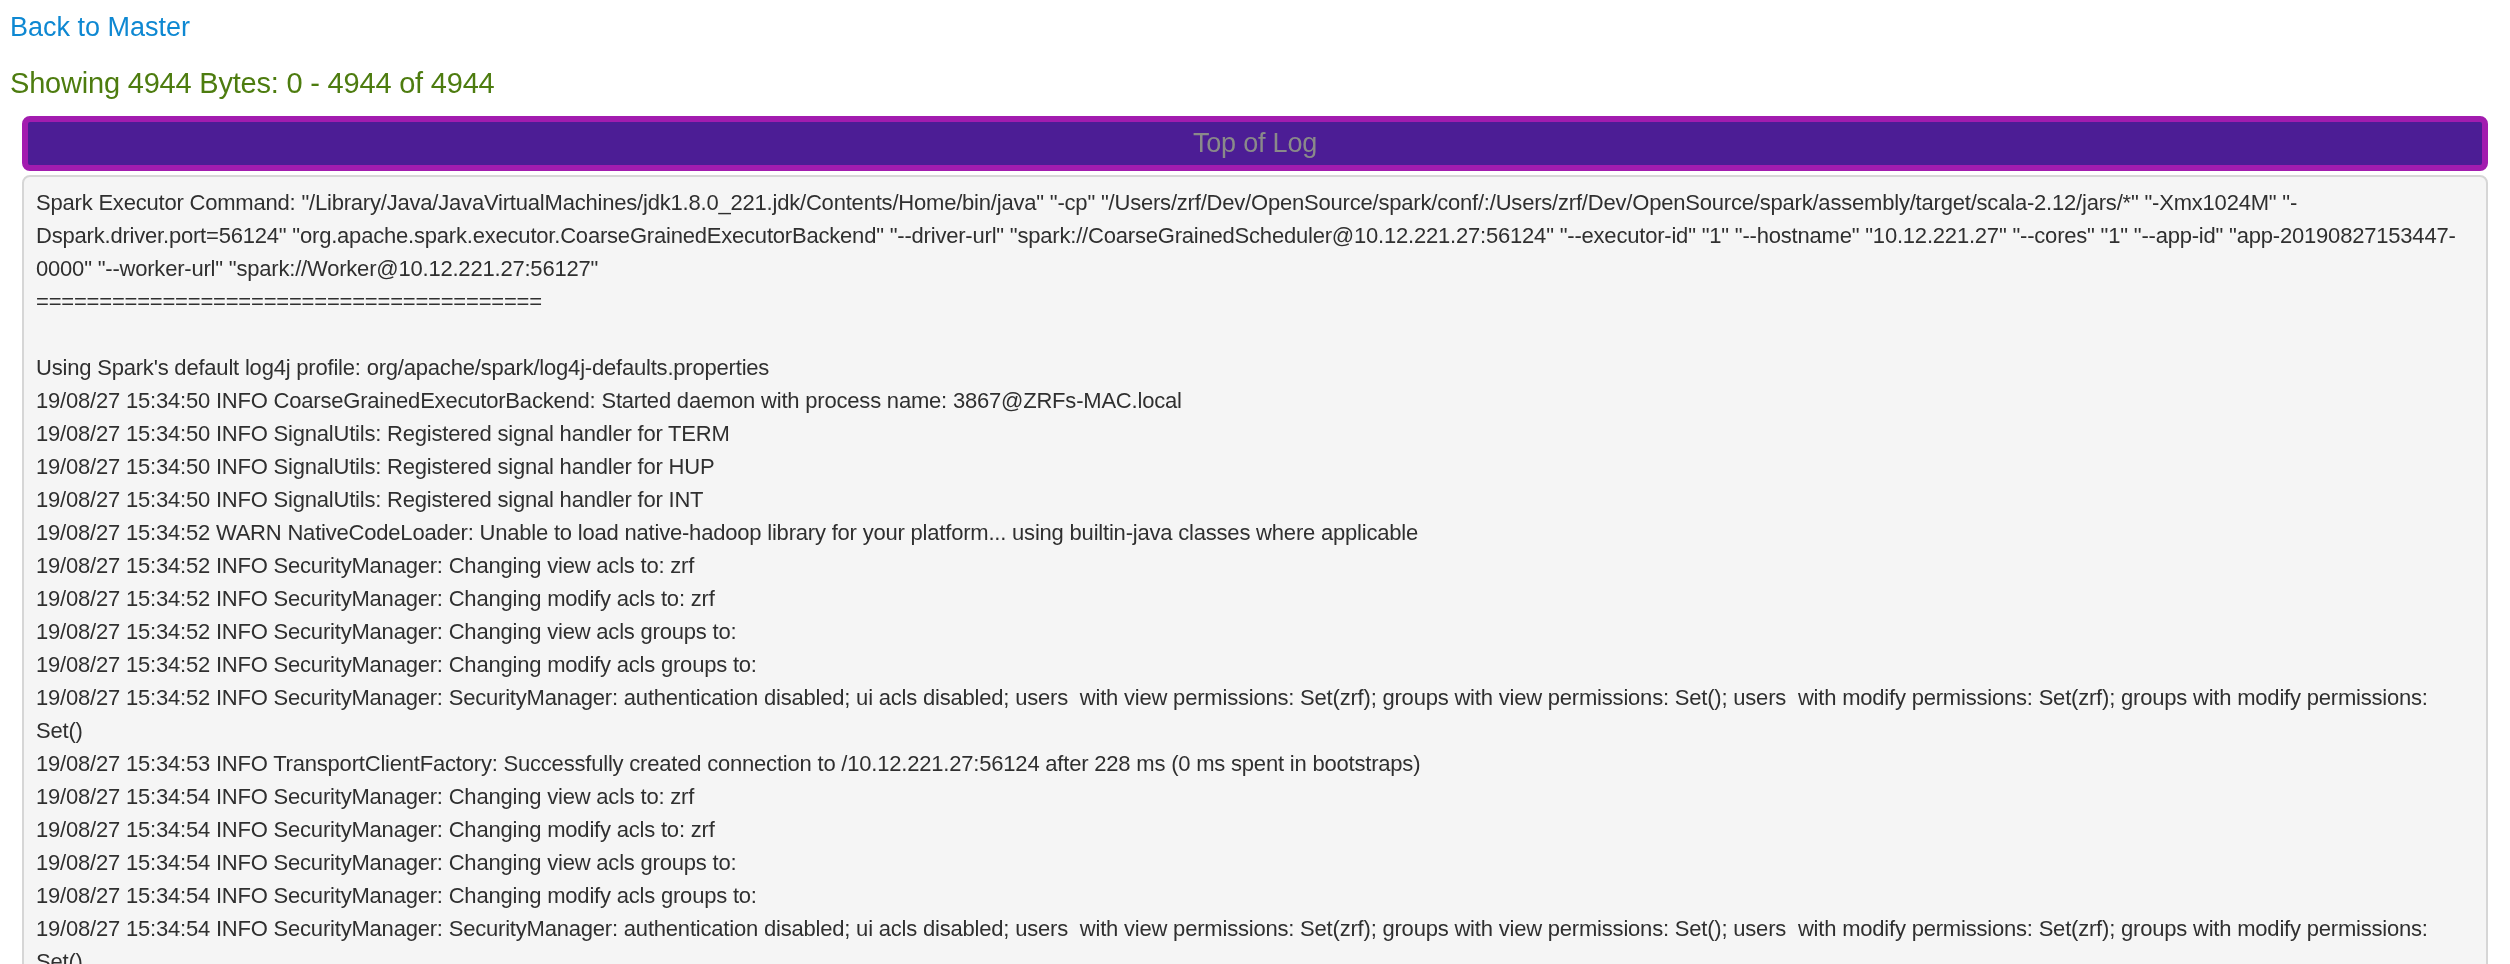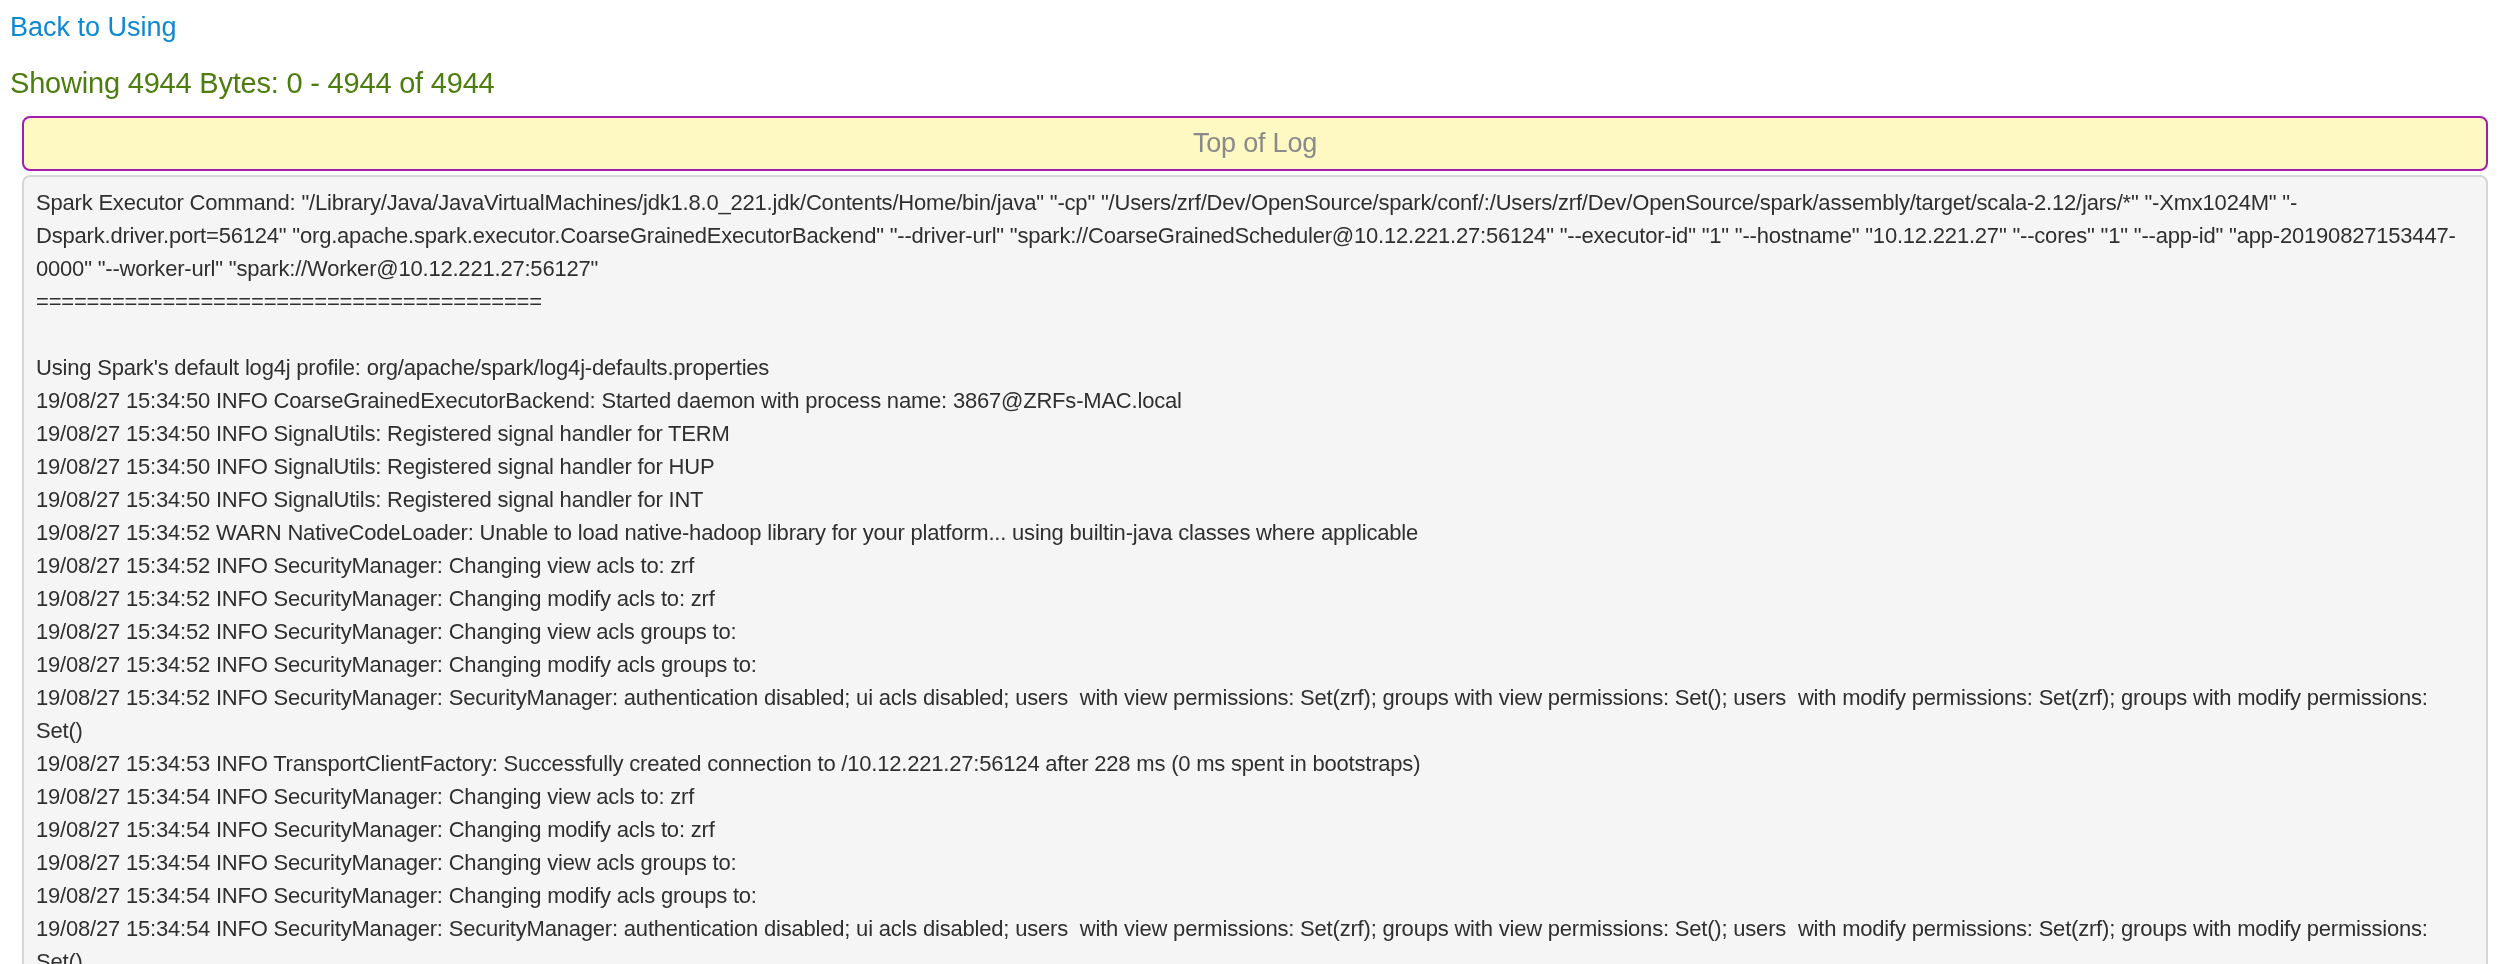--- a/index.html
+++ b/index.html
@@ -26,22 +26,22 @@
     margin: 24px 10px 16px 10px;
     font-size: 29px;
     font-weight: 500;
     color: #4d7c0f;
     letter-spacing: -0.2px;
   }
 
   .top-button {
     margin: 0 22px;
     height: 55px;
-    background: #fef9c3;
-    border: 2px solid #a21caf;
+    background: #4c1d95;
+    border: 6px solid #a21caf;
     border-radius: 8px;
     display: flex;
     align-items: center;
     justify-content: center;
     font-size: 27px;
     color: #8a8a8a;
     cursor: pointer;
     letter-spacing: -0.2px;
   }
 
@@ -64,21 +64,21 @@
     white-space: pre-wrap;
     word-break: break-word;
   }
 </style>
 </head>
 <body>
 
 <div class="page">
 
   <div class="back-link-row">
-    <a href="#" class="back-link">Back to Using</a>
+    <a href="#" class="back-link">Back to Master</a>
   </div>
 
   <div class="byte-range">Showing 4944 Bytes: 0 - 4944 of 4944</div>
 
   <div class="top-button">Top of Log</div>
 
   <div class="log-box">
     <pre class="log-text">Spark Executor Command: "/Library/Java/JavaVirtualMachines/jdk1.8.0_221.jdk/Contents/Home/bin/java" "-cp" "/Users/zrf/Dev/OpenSource/spark/conf/:/Users/zrf/Dev/OpenSource/spark/assembly/target/scala-2.12/jars/*" "-Xmx1024M" "-Dspark.driver.port=56124" "org.apache.spark.executor.CoarseGrainedExecutorBackend" "--driver-url" "spark://CoarseGrainedScheduler@10.12.221.27:56124" "--executor-id" "1" "--hostname" "10.12.221.27" "--cores" "1" "--app-id" "app-20190827153447-0000" "--worker-url" "spark://Worker@10.12.221.27:56127"
 ========================================
 

